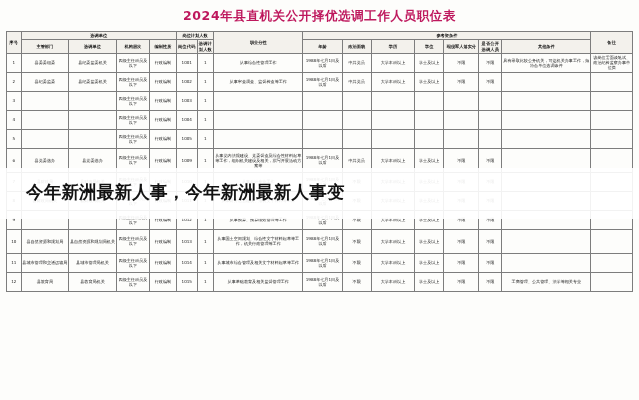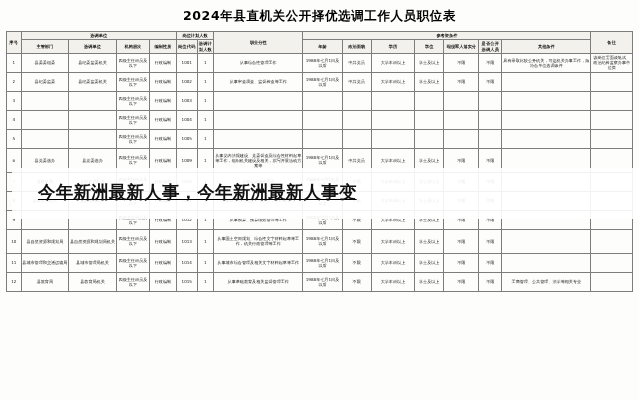--- a/index.html
+++ b/index.html
@@ -17,21 +17,21 @@
   #page {
     position: absolute;
     inset: 0;
     background: #fdfdfb;
   }
   
   .doc-title {
     text-align: center;
     font-size: 12.5px;
     font-weight: bold;
-    color: #000000;
+    color: #be185d;
     letter-spacing: 0.6px;
     padding: 8px 0 6px 0;
     font-family: "DejaVu Sans", "Liberation Sans", sans-serif;
   }
   
   .tbl-wrap {
     padding: 0 6px;
   }
   table.sheet {
     border-collapse: collapse;
@@ -65,27 +65,26 @@
     height: 24px;
   }
   
   .vtxt {
     font-size: 3.9px;
     letter-spacing: 0.2px;
   }
   
   .headline {
     position: absolute;
-    left: 12px;
+    left: 0;
     right: 0;
     top: 168px;
     background: rgba(255,255,255,0.90);
     padding: 11px 26px 13px 26px;
     box-sizing: border-box;
-    text-decoration: underline;
   }
   .headline .ln {
     font-size: 17.5px;
     font-weight: bold;
     color: #111111;
     line-height: 1.55;
     letter-spacing: 0.2px;
     font-family: "DejaVu Sans", "Liberation Sans", sans-serif;
   }
 </style>

